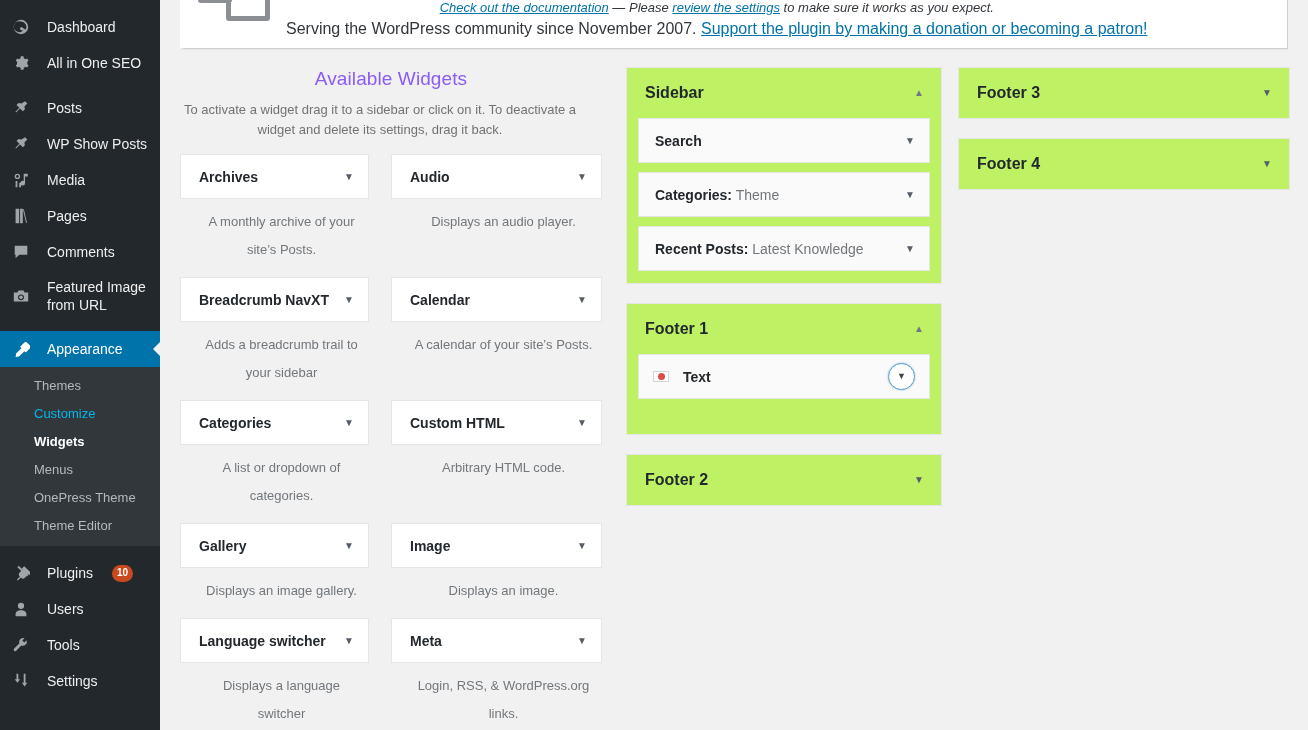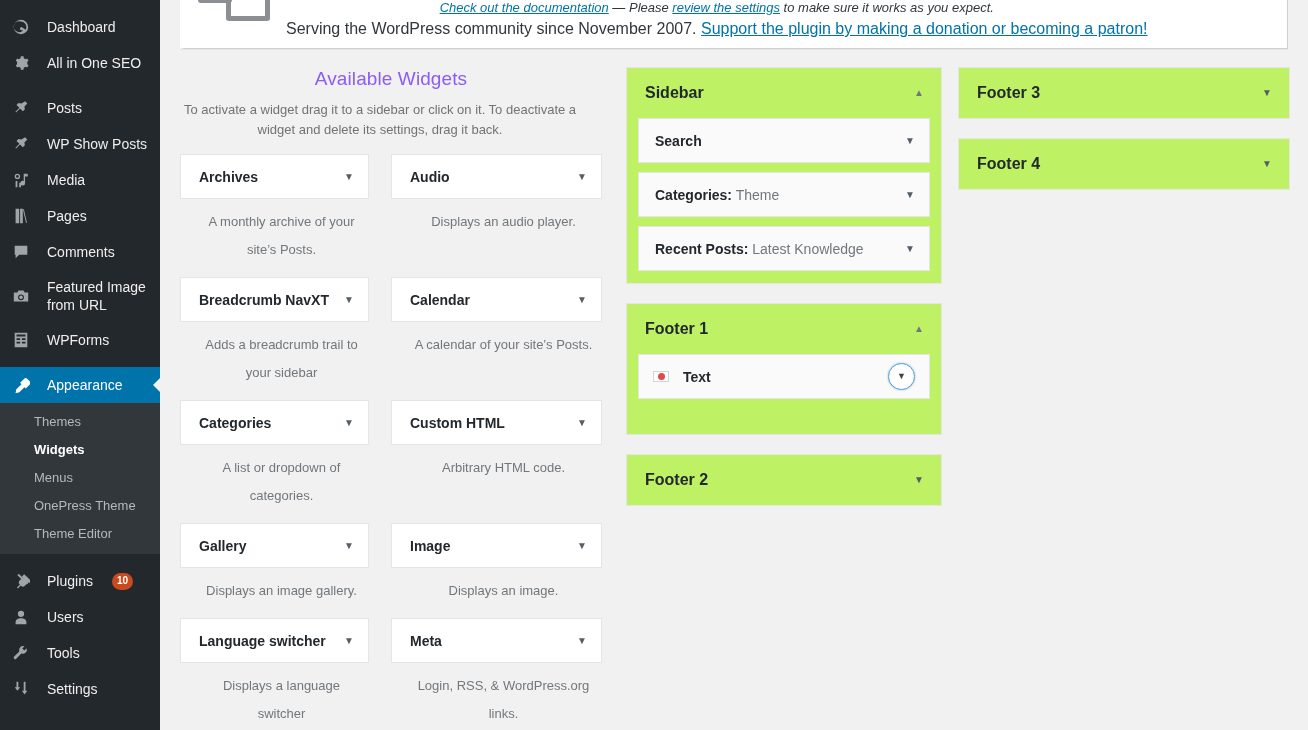--- a/index.html
+++ b/index.html
@@ -328,39 +328,32 @@
       <div class="menu-item">
         <span class="menu-icon">
           <svg viewBox="0 0 20 20">
             <path d="M2 6v10h16V6h-4l-1.2-2H7.2L6 6H2zm8 2.2A3.3 3.3 0 1 1 10 14.8a3.3 3.3 0 0 1 0-6.6z"></path>
             <circle cx="10" cy="11.5" r="2"></circle>
           </svg>
         </span>
         <span class="mlabel">Featured Image
 from URL</span>
       </div>
-      <div class="menu-item">
-        <span class="menu-icon">
-          <svg viewBox="0 0 20 20">
-            <path d="M3 2v16h14V2H3zm2 2h10v2H5V4zm0 4h4v2H5V8zm6 0h4v2h-4V8zm-6 4h4v2H5v-2zm6 0h4v2h-4v-2z"></path>
-          </svg>
-        </span>
-        <span class="mlabel">WPForms</span>
-      </div>
       <div class="menu-sep"></div>
       <div class="menu-item current">
         <span class="menu-icon">
           <svg viewBox="0 0 20 20">
             <path d="M16.6 2.8a2 2 0 0 0-2.8 0L9 7.6l1.5 1.5-5.4 5.4c-.8.8-1 1.9-.6 2.9l-.8.8 1 1 .8-.8c1 .4 2.1.2 2.9-.6l5.4-5.4 1.5 1.5 4.8-4.8a2 2 0 0 0 0-2.8L16.6 2.8z"></path>
           </svg>
         </span>
         <span class="mlabel">Appearance</span>
       </div>
       <div class="submenu">
         <div class="submenu-item"><span>Themes</span></div>
+        <div class="submenu-item cust"><span>Customize</span></div>
         <div class="submenu-item active"><span>Widgets</span></div>
         <div class="submenu-item"><span>Menus</span></div>
         <div class="submenu-item"><span>OnePress Theme</span></div>
         <div class="submenu-item"><span>Theme Editor</span></div>
       </div>
       <div class="menu-sep"></div>
       <div class="menu-item">
         <span class="menu-icon">
           <svg viewBox="0 0 20 20">
             <path d="M13.5 2.5 11 5l1 1-3.5 3.5a3 3 0 0 0 0 4.2l.3.3-3.3 3.3 1 1 3.3-3.3.3.3a3 3 0 0 0 4.2 0L18 11.5l1 1 2.5-2.5-8-7.5z"></path>

